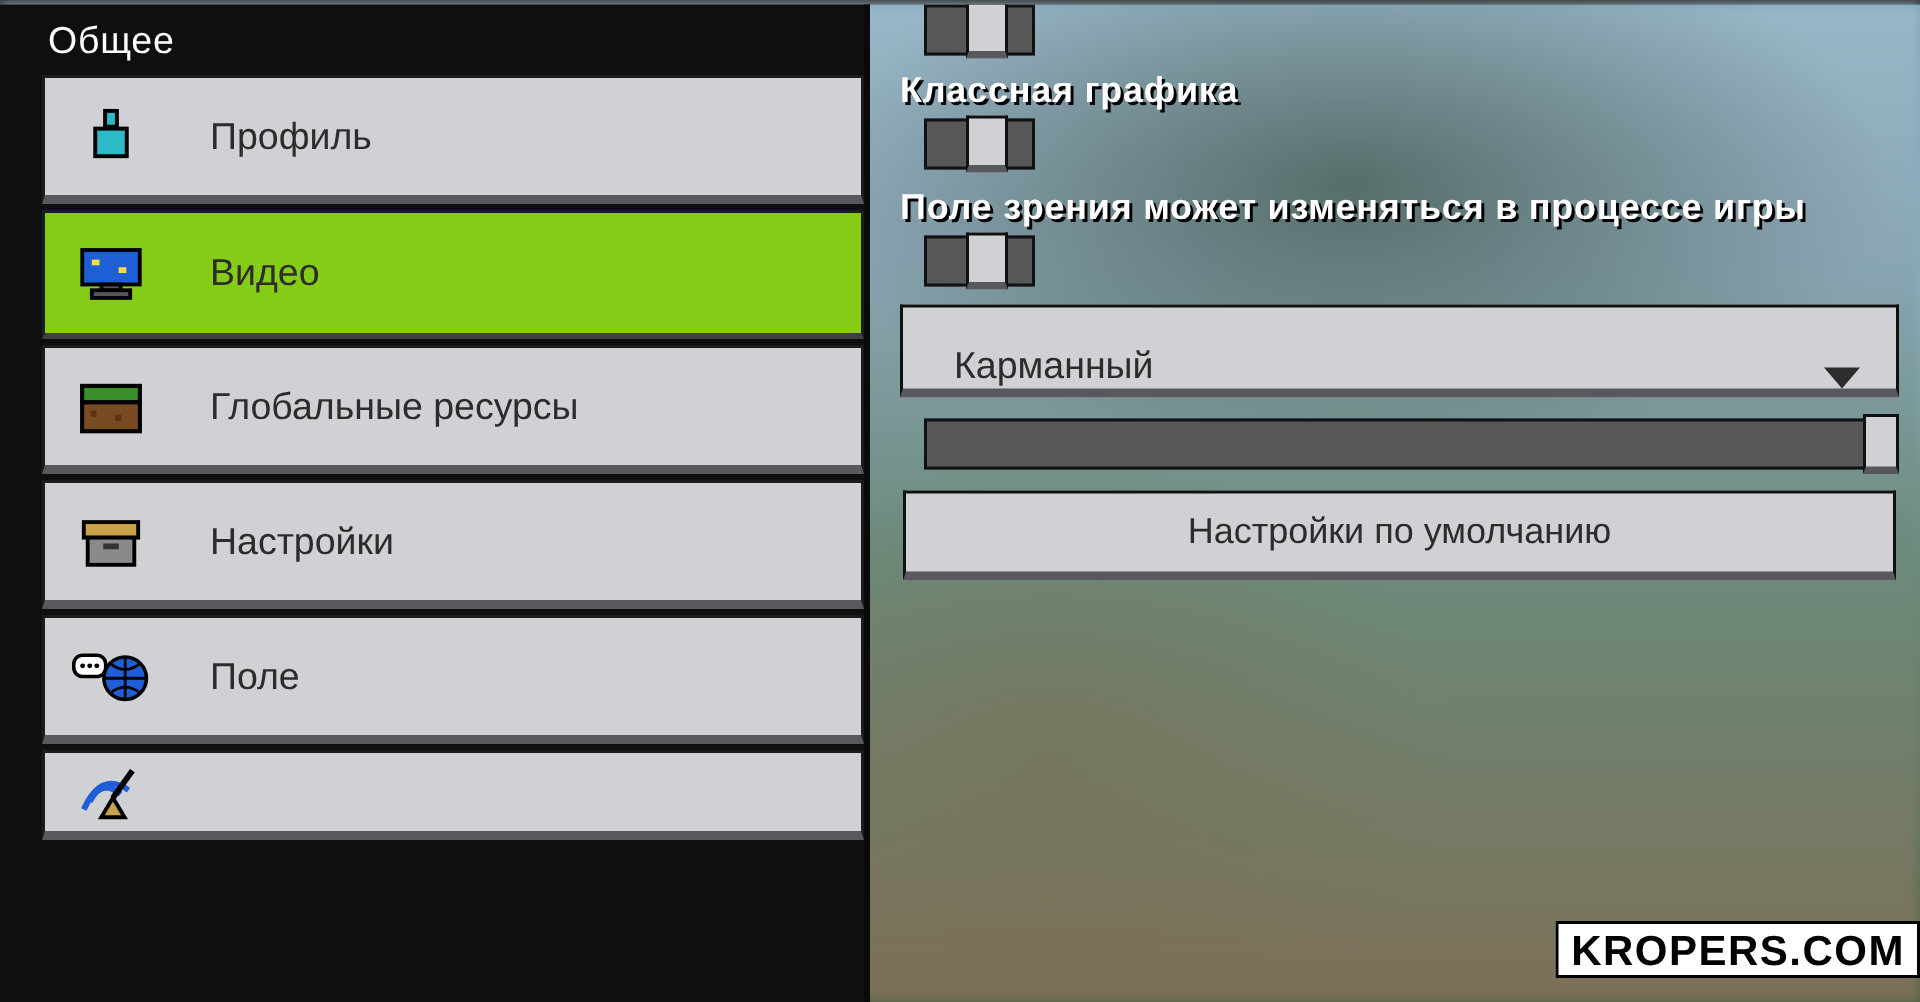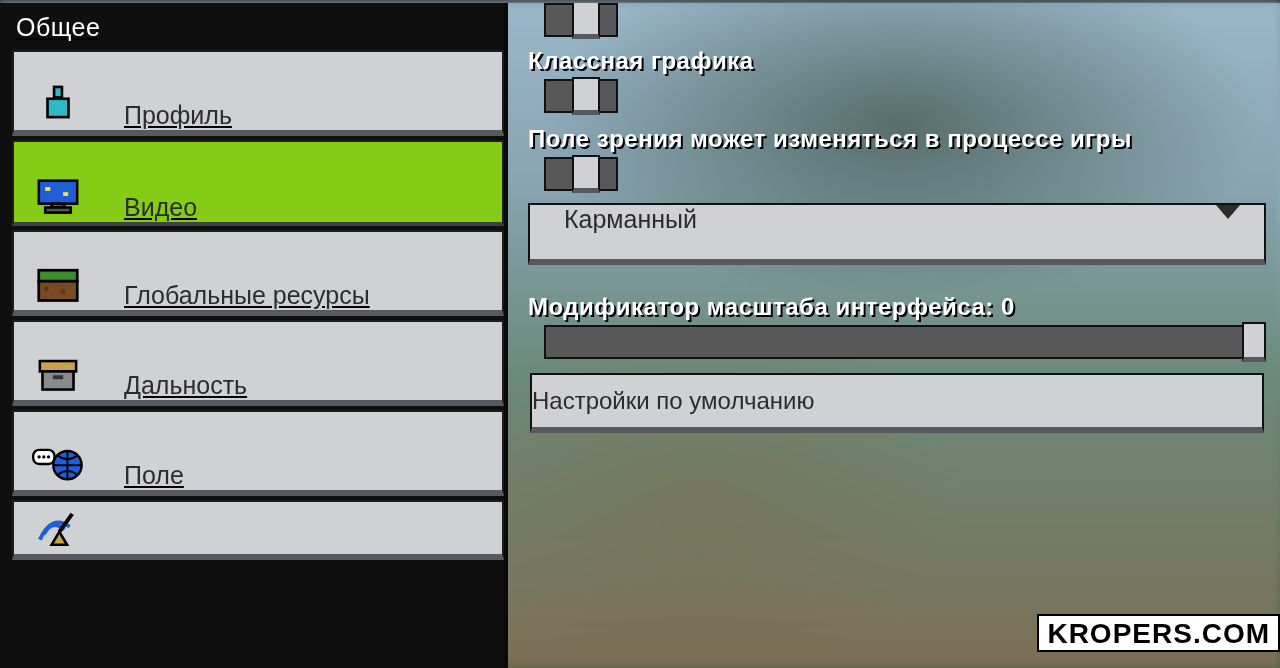--- a/index.html
+++ b/index.html
@@ -22,36 +22,35 @@
       radial-gradient(600px 300px at 900px 120px, rgba(40,60,40,.55), transparent 60%),
       radial-gradient(400px 300px at 700px 500px, rgba(120,110,80,.5), transparent 65%),
       linear-gradient(#9ab7c9 0%, #8aa6b5 25%, #6b8b7c 55%, #7c6f55 100%);
     filter: blur(4px);
     z-index:0;
   }
   
   .sidebar {
     position: relative;
     z-index:2;
-    width: 508px;
+    width: 580px;
     height: 100%;
     background: #0f0f0f;
-    padding: 6px 0 0 12px;
+    padding: 6px 0 0 28px;
     border-right: 4px solid #0a0a0a;
-    text-decoration: underline;
   }
   .sidebar-header {
     color: #fff;
     font-size: 25px;
     padding: 4px 4px 8px 4px;
     letter-spacing: .5px;
   }
   .side-item {
     display:flex;
-    align-items:flex-end;
+    align-items:center;
     height: 86px;
     margin-bottom: 4px;
     background: #d0d1d4;
     border: 2px solid #1c1c1c;
     border-bottom: 6px solid #58595e;
     padding-left: 18px;
     gap: 40px;
     font-size: 25px;
     color:#2c2c2c;
   }
@@ -112,26 +111,26 @@
     position:absolute; top:-4px; bottom:-4px; width:28px;
     background:#d0d1d4; border:2px solid #111; border-bottom:5px solid #58595e;
     left:26px;
   }
   .dropdown {
     height: 62px;
     background:#d0d1d4;
     border:2px solid #111;
     border-bottom:6px solid #58595e;
     display:flex;
-    align-items:flex-start;
+    align-items:flex-end;
     justify-content:space-between;
     padding: 0 24px 0 34px;
     font-size:25px;
     color:#2c2c2c;
-    margin-bottom: 28px;
+    margin-bottom: 14px;
   }
   .chev { width:0;height:0;border-left:12px solid transparent;border-right:12px solid transparent;border-top:14px solid #2c2c2c; }
   .slider-track {
     position:relative;
     height: 34px;
     background:#585858;
     border:2px solid #111;
     margin-bottom: 14px;
   }
   .slider-thumb {
@@ -159,21 +158,21 @@
     position:absolute; left:0; top:-2px; bottom:-2px;
     width: 30px;
     background:#1fbf1f;
     border:2px solid #044a04;
   }
   .defaults-btn {
     height: 60px;
     background:#d0d1d4;
     border:2px solid #111;
     border-bottom:6px solid #58595e;
-    display:flex; align-items:center; 
+    display:flex; align-items:center; justify-content:center;
     font-size:24px; color:#2c2c2c;
     margin: 0 2px;
   }
   .watermark {
     position:absolute;
     right:0; bottom:16px;
     background:#fff;
     color:#000;
     font-family: "Arial Black", Arial, sans-serif;
     font-weight:900;
@@ -229,21 +228,21 @@
     </div>
 
     <div class="side-item">
       <span class="side-icon">
         <svg viewBox="0 0 34 32" width="44" height="42">
             <rect x="3" y="6" width="28" height="8" fill="#c9a24a" stroke="#000" stroke-width="2"></rect>
             <rect x="5" y="14" width="24" height="14" fill="#8a8a8a" stroke="#000" stroke-width="2"></rect>
             <rect x="13" y="17" width="8" height="3" fill="#333"></rect>
           </svg>
       </span>
-      <span>Дальность</span>
+      <span>Настройки</span>
     </div>
 
     <div class="side-item">
       <span class="side-icon">
         <svg viewBox="0 0 44 32" width="56" height="42">
           <rect x="1" y="4" width="18" height="12" rx="5" fill="#fff" stroke="#000" stroke-width="2"></rect>
           <circle cx="6" cy="10" r="1.4" fill="#000"></circle>
             <circle cx="10" cy="10" r="1.4" fill="#000"></circle>
             <circle cx="14" cy="10" r="1.4" fill="#000"></circle>
           <circle cx="30" cy="17" r="12" fill="#1e5fd8" stroke="#000" stroke-width="2"></circle>
@@ -283,21 +282,20 @@
       <div class="toggle off">
         <div class="knob"></div>
       </div>
     </div>
 
     <div class="dropdown">
       <span>Карманный</span>
       <span class="chev"></span>
     </div>
 
-    <div class="setting-label">Модификатор масштаба интерфейса: 0</div>
     <div style="margin-left:16px;">
       <div class="slider-track">
         <div class="slider-thumb" style="right:-2px;"></div>
       </div>
     </div>
 
 
     <div class="defaults-btn">
       <span>Настройки по умолчанию</span>
     </div>

